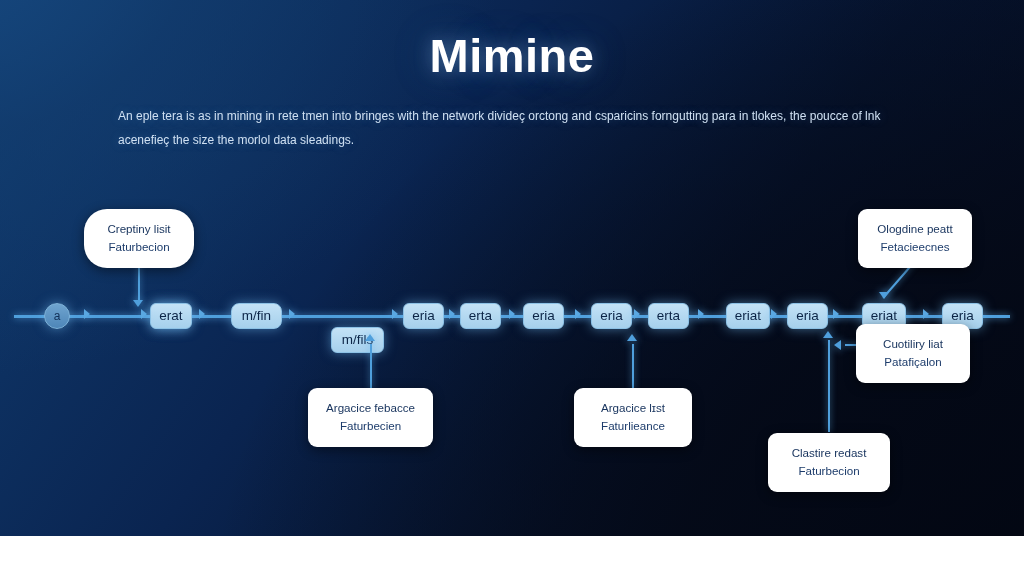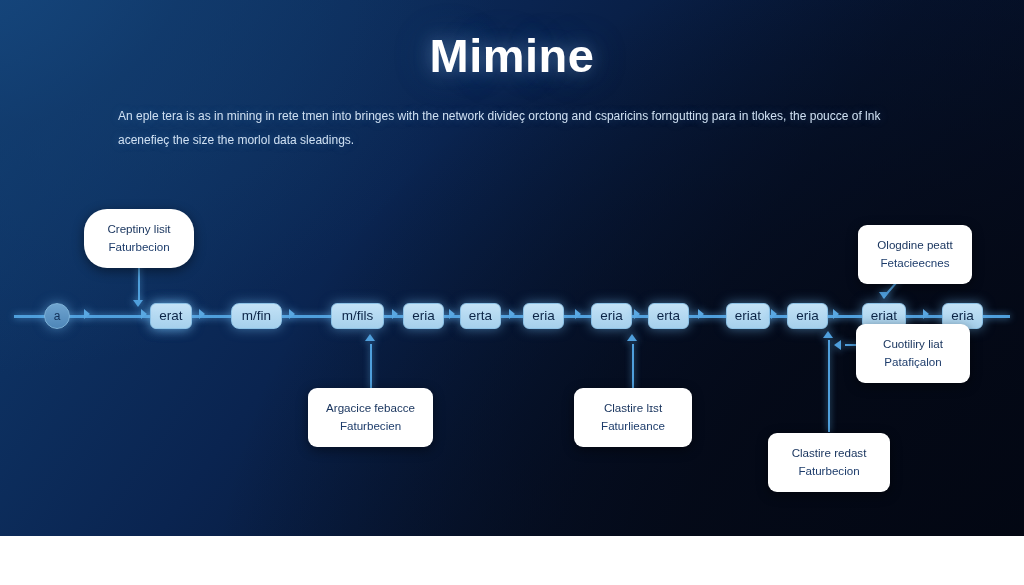--- a/index.html
+++ b/index.html
@@ -145,21 +145,21 @@
     <span>the poucce of lnk acenefieç the size the morlol data sleadings.</span>
   </div>
 
   <div class="rail" style="left:14px;width:996px;"></div>
 
   <div id="nodes">
       <div class="node circle" style="left: 44px;"><span>a</span></div>
       <div class="node" style="left: 103px; width: 38px; margin-left: 48px;"><span>eto</span></div>
       <div class="node" style="left: 150px; width: 42px;"><span>erat</span></div>
       <div class="node" style="left: 231px; width: 51px; border-radius: 8px;"><span>m/fin</span></div>
-      <div class="node" style="left: 331px; width: 53px;"><span>m/fils</span></div>
+      <div class="node" style="left: 331px; width: 53px; margin-top: 24px;"><span>m/fils</span></div>
       <div class="node" style="left: 403px; width: 41px;"><span>eria</span></div>
       <div class="node" style="left: 460px; width: 41px;"><span>erta</span></div>
       <div class="node" style="left: 523px; width: 41px;"><span>eria</span></div>
       <div class="node" style="left: 591px; width: 41px;"><span>eria</span></div>
       <div class="node" style="left: 648px; width: 41px;"><span>erta</span></div>
       <div class="node" style="left: 726px; width: 44px;"><span>eriat</span></div>
       <div class="node" style="left: 787px; width: 41px;"><span>eria</span></div>
       <div class="node" style="left: 862px; width: 44px;"><span>eriat</span></div>
       <div class="node" style="left: 942px; width: 41px;"><span>eria</span></div>
     </div>
@@ -196,30 +196,30 @@
   <div class="lhead left" style="left:834px;top:340px;"></div>
 
   <div class="leader v" style="left:828px;top:340px;height:92px;"></div>
   <div class="lhead up" style="left:823px;top:331px;"></div>
 
   <div id="cards">
       <div class="card" style="left: 84px; top: 209px; width: 110px; border-radius: 23px;">
         <div>Creptiny lisit</div>
         <div class="l2">Faturbecion</div>
       </div>
-      <div class="card" style="left: 858px; top: 209px; width: 114px; margin-top: 16px;">
+      <div class="card" style="left: 858px; top: 209px; width: 114px;">
         <div>Ologdine peatt</div>
         <div class="l2">Fetacieecnes</div>
       </div>
       <div class="card" style="left: 308px; top: 388px; width: 125px;">
         <div>Argacice febacce</div>
         <div class="l2">Faturbecien</div>
       </div>
       <div class="card" style="left: 574px; top: 388px; width: 118px;">
-        <div>Clastire lɪst</div>
+        <div>Argacice lɪst</div>
         <div class="l2">Faturlieance</div>
       </div>
       <div class="card" style="left: 856px; top: 324px; width: 114px;">
         <div>Cuotiliry liat</div>
         <div class="l2">Patafiçalon</div>
       </div>
       <div class="card" style="left: 768px; top: 433px; width: 122px;">
         <div>Clastire redast</div>
         <div class="l2">Faturbecion</div>
       </div>

